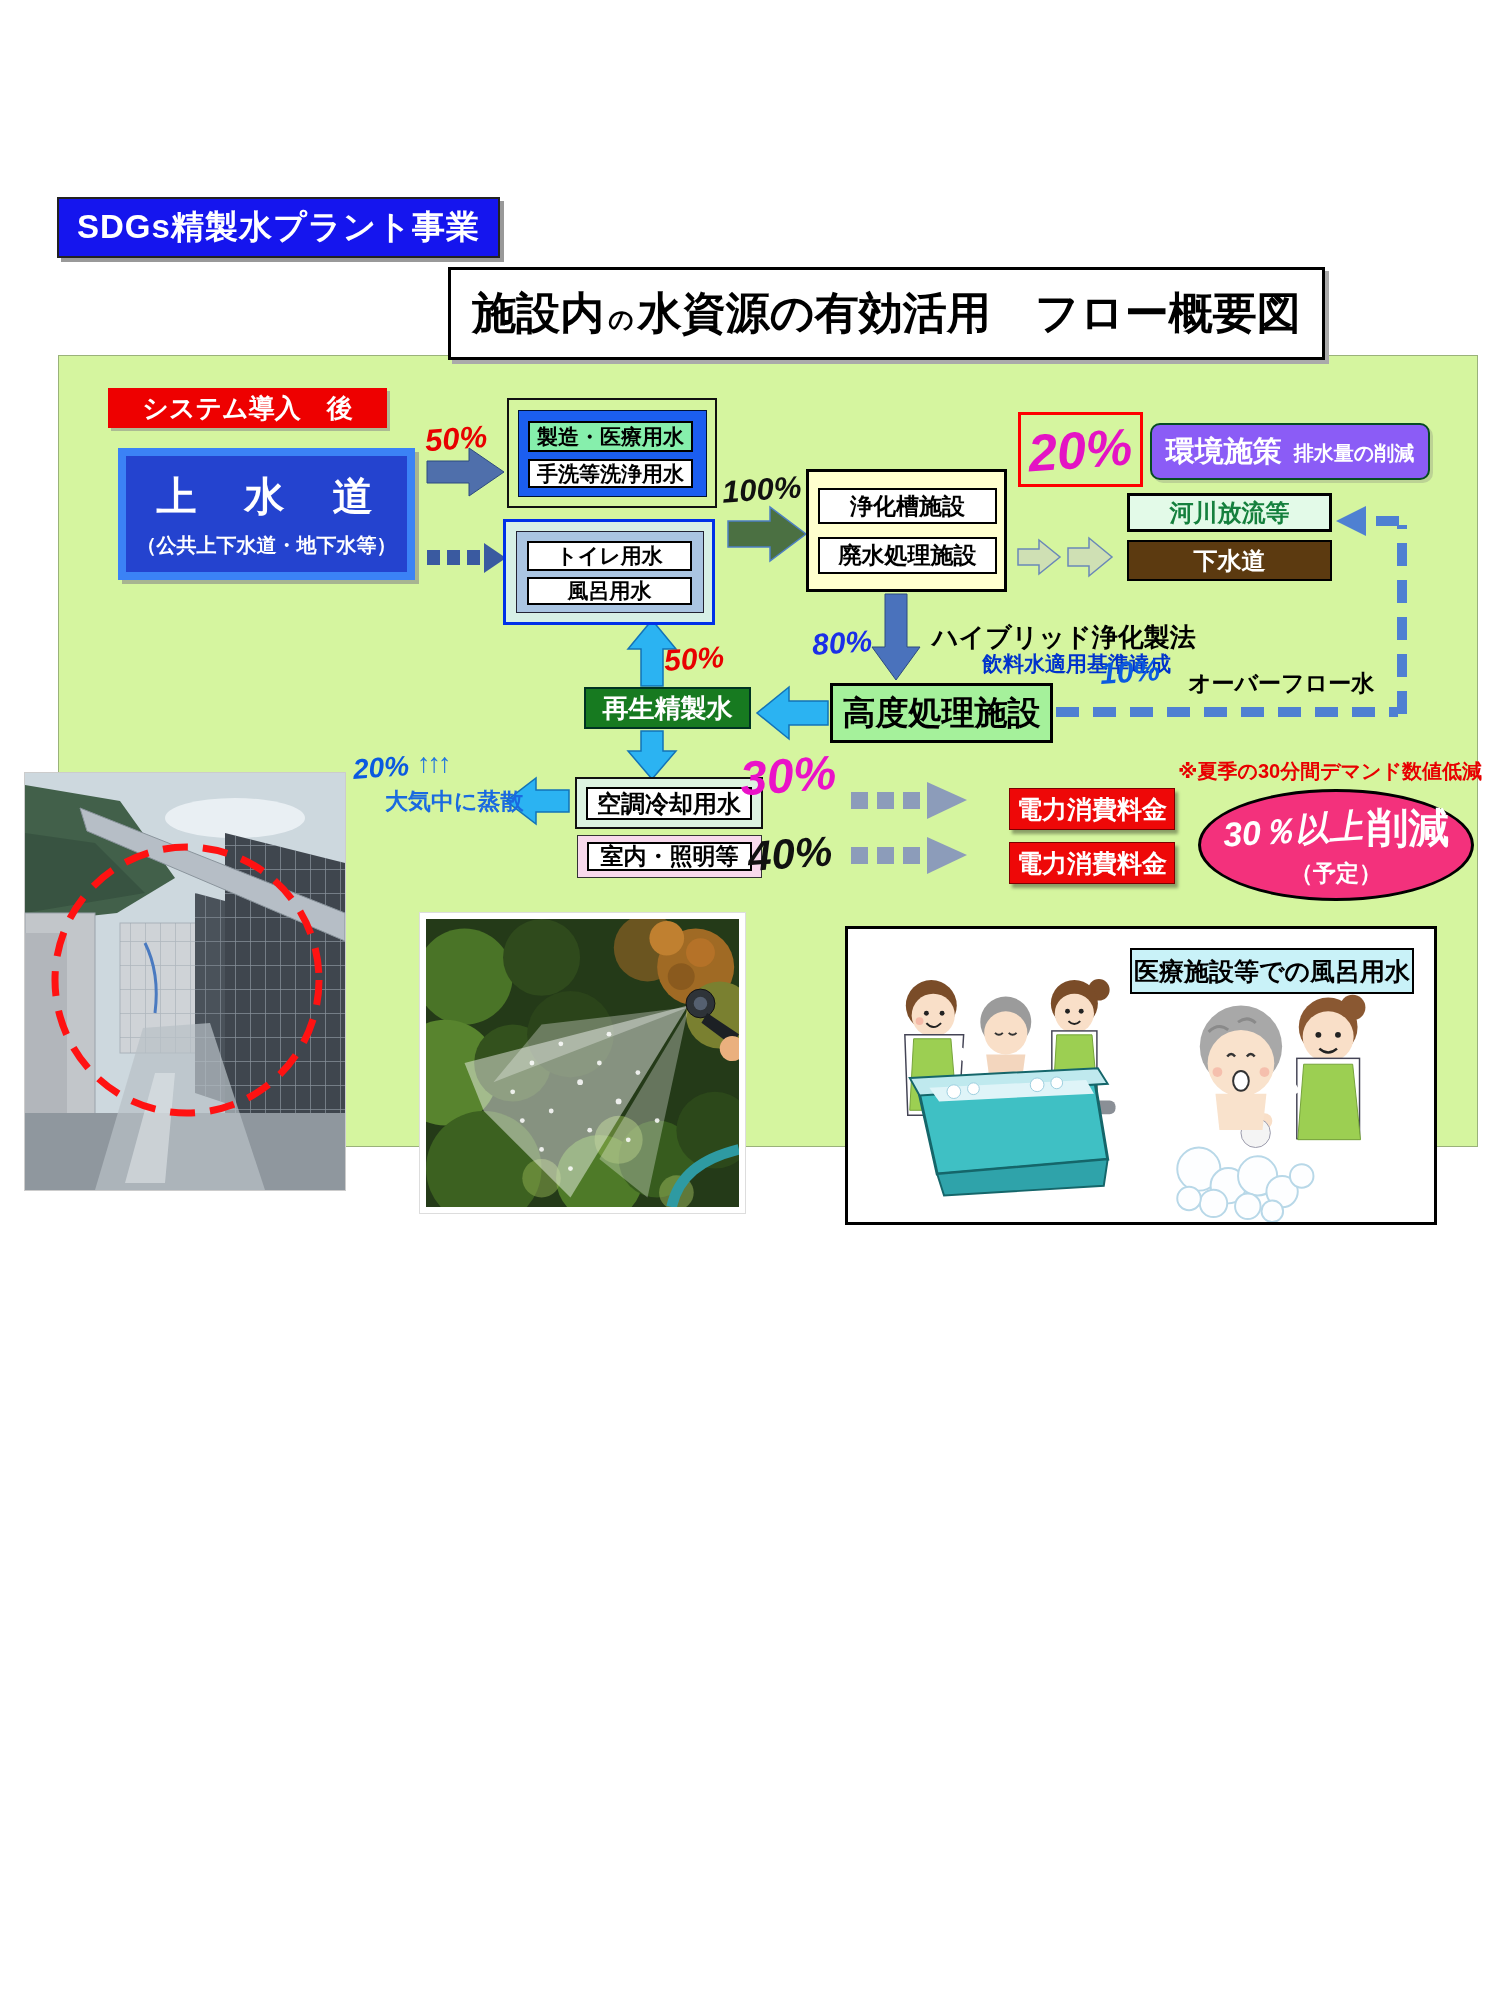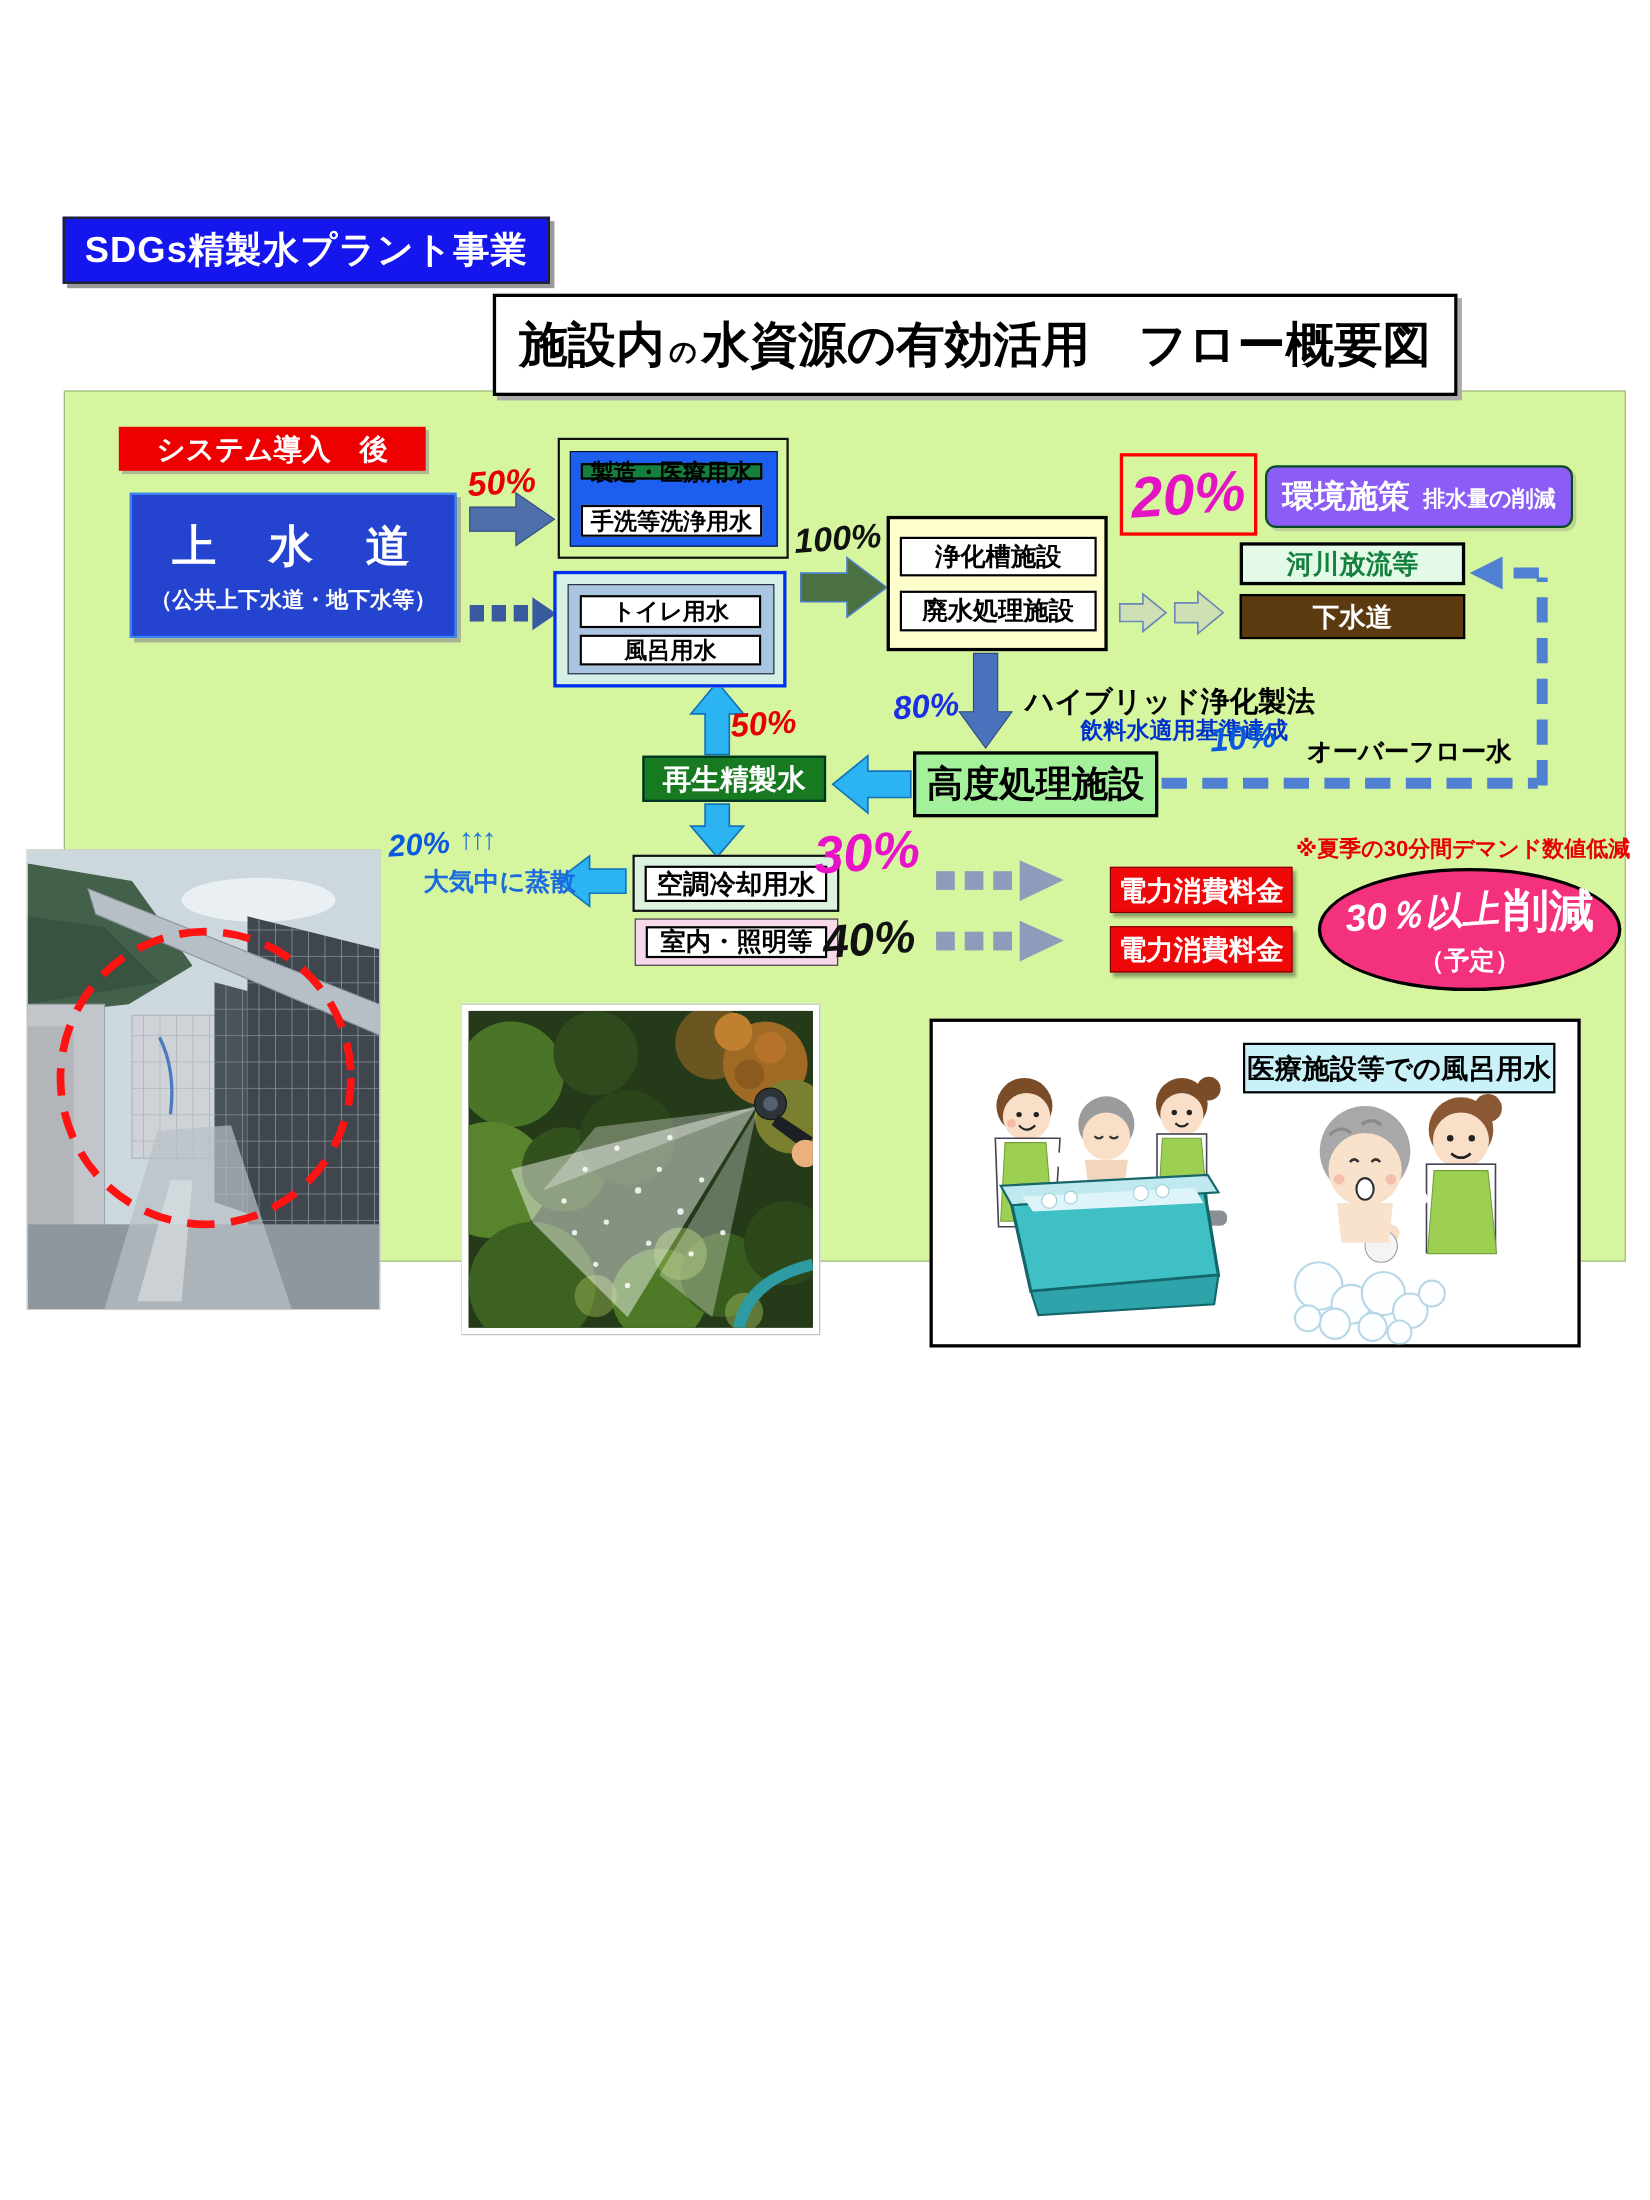--- a/index.html
+++ b/index.html
@@ -210,30 +210,30 @@
     </g>
     <path d="M1056 712 H1398 M1402 714 V525 M1399 521 H1366" stroke="#4f80d2" stroke-width="10" stroke-dasharray="23 14" fill="none"></path>
     <polygon points="1366,506 1366,536 1336,521" fill="#4f80d2"></polygon>
     <ellipse cx="187" cy="980" rx="132" ry="133" fill="none" stroke="#ff1212" stroke-width="7" stroke-dasharray="25 15"></ellipse>
   </svg>
 
   <div class="b ctr" style="left:108px;top:388px;width:279px;height:40px;background:#ee0000;box-shadow:3px 3px 0 #8888;">
     <span class="bold" style="color:#fff;font-size:26px;">システム導入　後</span>
   </div>
 
-  <div class="b col" style="left:118px;top:448px;width:297px;height:132px;background:#2443cf;border:2px solid #3b82f6;box-shadow:4px 4px 0 #8889;">
+  <div class="b col" style="left:118px;top:448px;width:297px;height:132px;background:#2443cf;border:8px solid #3b82f6;box-shadow:4px 4px 0 #8889;">
     <span class="bold" style="color:#fff;font-size:40px;letter-spacing:4px;">上　水　道</span>
     <span class="bold" style="color:#fff;font-size:20px;margin-top:8px;">（公共上下水道・地下水等）</span>
   </div>
 
   <div class="b pct" style="left:425px;top:421px;font-size:31px;color:#e80000;">50%</div>
 
   <div class="b" style="left:507px;top:398px;width:210px;height:110px;border:2px solid #111;"></div>
   <div class="b" style="left:518px;top:410px;width:189px;height:87px;background:#1b5ef0;border:1px solid #001133;"></div>
-  <div class="b ctr" style="left:528px;top:421px;width:165px;height:15px;background:#15803d;border:2px solid #000;">
+  <div class="b ctr" style="left:528px;top:421px;width:165px;height:31px;background:#86efac;border:2px solid #000;">
     <span class="bold" style="font-size:21px;color:#000;">製造・医療用水</span>
   </div>
   <div class="b ctr" style="left:528px;top:459px;width:165px;height:29px;background:#fff;border:2px solid #000;">
     <span class="bold" style="font-size:21px;color:#000;">手洗等洗浄用水</span>
   </div>
 
   <div class="b" style="left:503px;top:519px;width:212px;height:106px;background:#d7f0e6;border:3px solid #0030e8;"></div>
   <div class="b" style="left:516px;top:531px;width:188px;height:82px;background:#aac5e2;border:1.5px solid #223;"></div>
   <div class="b ctr" style="left:527px;top:541px;width:165px;height:30px;background:#fff;border:2px solid #000;">
     <span class="bold" style="font-size:21px;color:#000;">トイレ用水</span>

